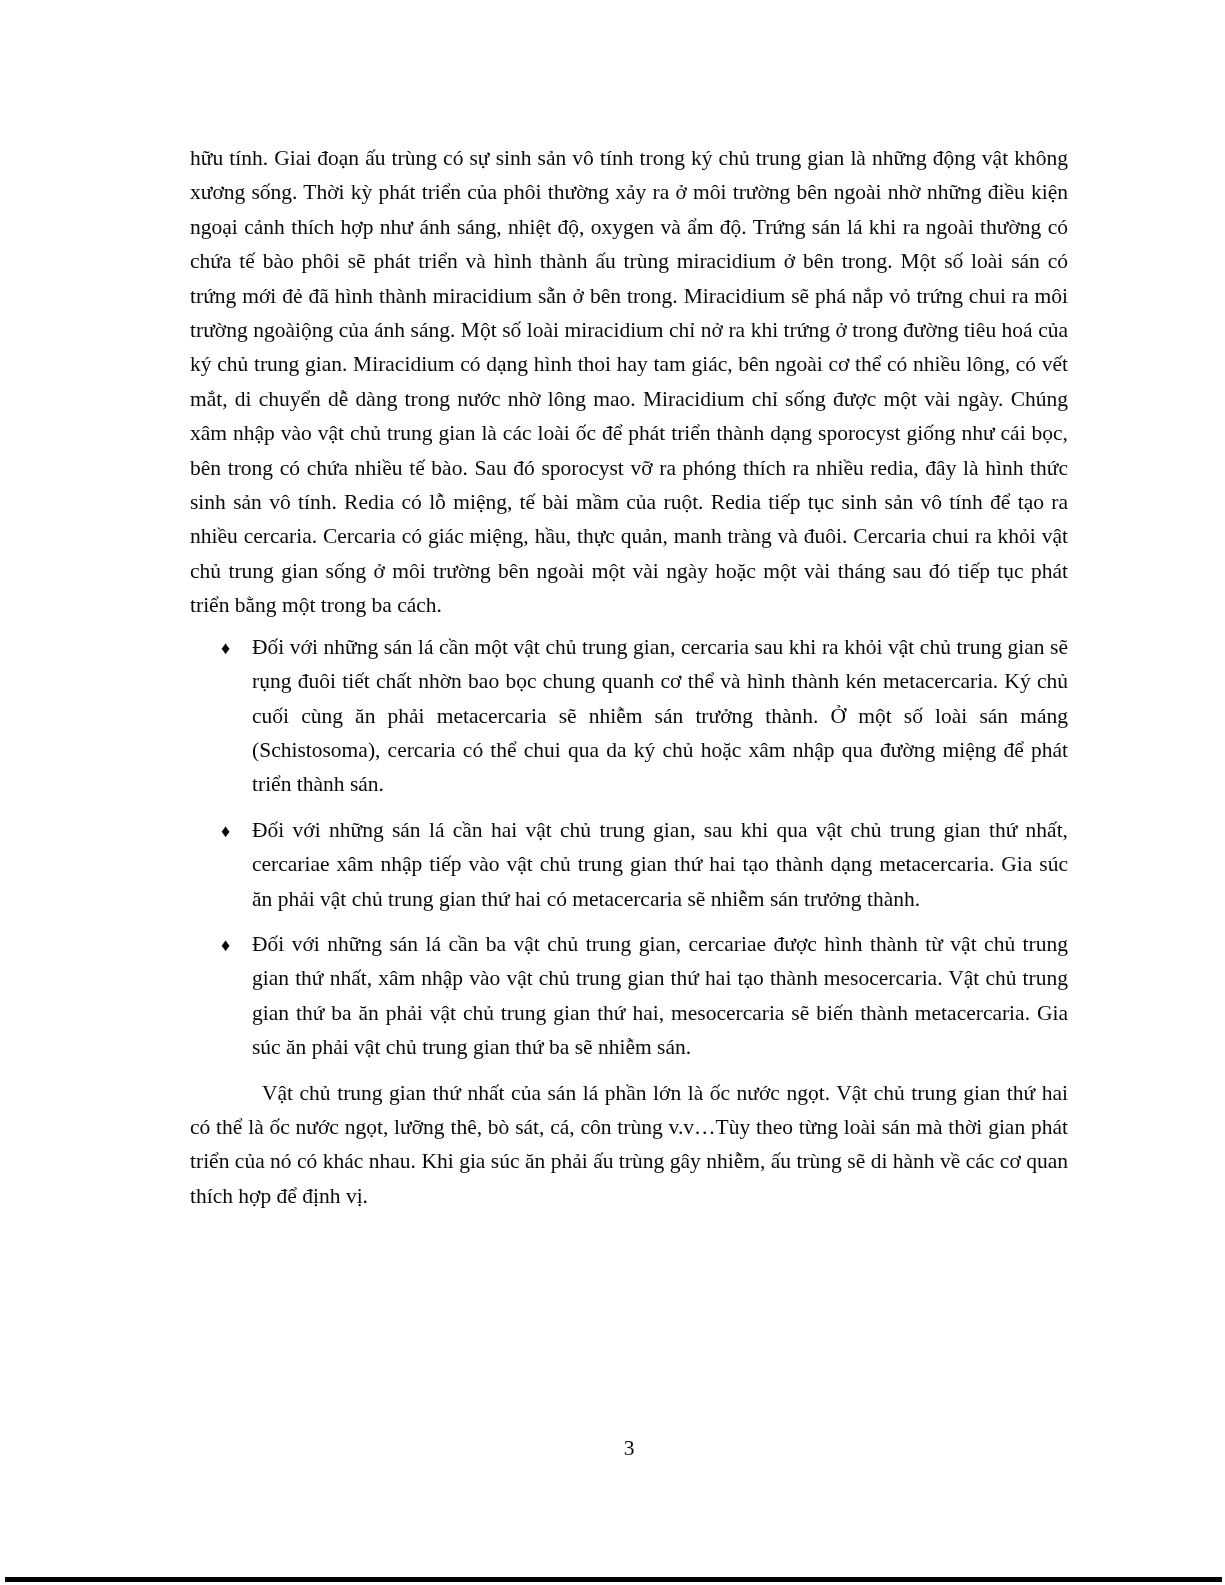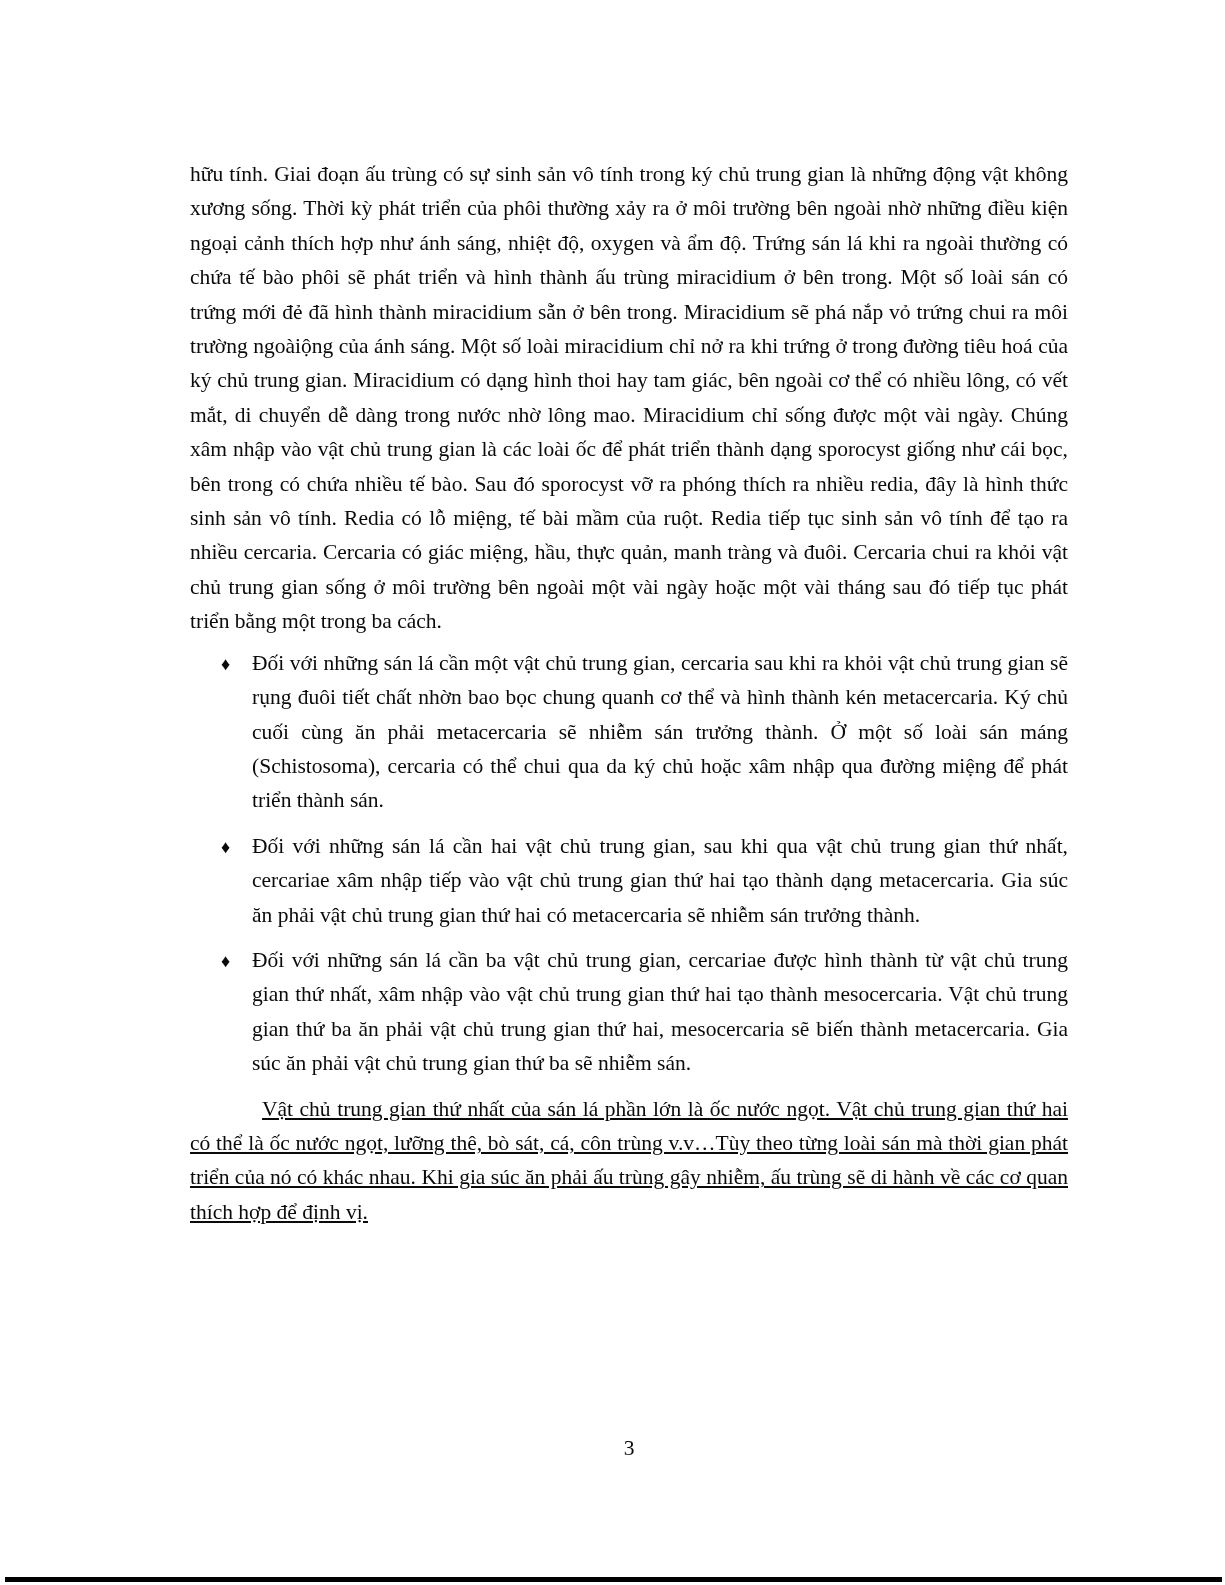--- a/index.html
+++ b/index.html
@@ -18,21 +18,20 @@
   }
   .content {
     position: absolute;
     left: 190px;
     top: 141px;
     width: 878px;
     font-size: 21.5px;
     line-height: 34.4px;
     text-align: justify;
     text-justify: inter-word;
-    margin-top: 16px;
   }
   .intro-paragraph {
     margin: 0 0 7px 0;
   }
   .bullet-list {
     margin: 0;
     padding: 0;
     list-style: none;
   }
   .bullet-item {
@@ -43,21 +42,20 @@
   .bullet-marker {
     position: absolute;
     left: 31px;
     top: 1px;
     font-size: 18px;
     line-height: 34.4px;
   }
   .closing-paragraph {
     margin: 0;
     text-indent: 72px;
-    text-decoration: underline;
   }
   .species-italic {
   }
   .page-number {
     position: absolute;
     top: 1435px;
     left: 190px;
     width: 878px;
     text-align: center;
     font-size: 21.5px;

